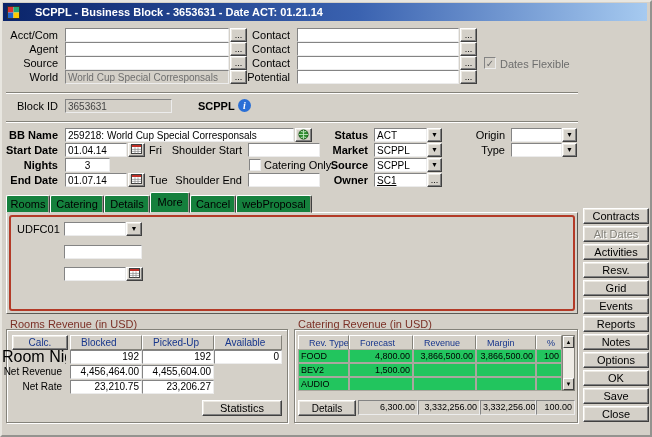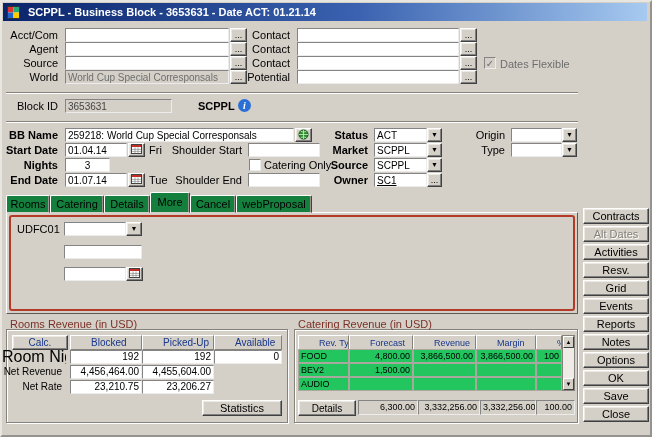--- a/index.html
+++ b/index.html
@@ -1,21 +1,21 @@
 <!DOCTYPE html>
 <html><head>
 <meta charset="utf-8">
 <style>
   *{margin:0;padding:0;box-sizing:border-box;}
   body{margin:0;background:#808080;font-family:"Liberation Sans",sans-serif;}
   #app{position:relative;width:652px;height:437px;background:#d4d0c8;font-size:11px;color:#000;
        border:2px outset #e8e6e0;overflow:hidden;}
   .titlebar{position:absolute;left:1px;top:1px;width:644px;height:18px;
        background:linear-gradient(90deg,#0a246a 0%,#3a62b0 55%,#a6caf0 100%);
-       color:#fff;font-weight:bold;display:flex;align-items:center;gap:8px;padding:0 4px;font-size:11px;}
+       color:#fff;font-weight:bold;display:flex;align-items:center;gap:15px;padding:0 4px;font-size:11px;}
   .lbl{position:absolute;height:14px;line-height:14px;font-size:11px;white-space:nowrap;overflow:hidden;}
   .r{text-align:right;padding-right:4px;}
   .l{text-align:left;}
   .bold{font-weight:bold;}
   .field{position:absolute;height:14px;background:#fff;border:1px solid;border-color:#848484 #ececec #ececec #848484;
        font-family:inherit;font-size:10px;line-height:12px;padding:0 2px;outline:none;color:#000;}
   .dis{background:#d4d0c8;color:#444;}
   .btn{position:absolute;background:#d4d0c8;border:1px solid;border-color:#fff #404040 #404040 #fff;
        box-shadow:inset -1px -1px 0 #808080,inset 1px 1px 0 #ece9e2;text-align:center;font-family:inherit;
        font-size:11px;cursor:default;white-space:nowrap;overflow:hidden;}
@@ -28,21 +28,21 @@
   .info{position:absolute;width:13px;height:13px;border-radius:50%;background:#2a6fd6;color:#fff;
        font-family:"Liberation Serif",serif;font-style:italic;font-weight:bold;font-size:10px;line-height:13px;text-align:center;}
   .tab{position:absolute;top:193px;height:18px;background:#15803d;border:1px solid;border-color:#fff #404040 #d4d0c8 #fff;
        border-radius:2px 2px 0 0;text-align:center;line-height:16px;font-size:11px;z-index:2;box-shadow:inset -1px 0 0 #9a968e;}
   .tab.active{top:190px;height:21px;line-height:19px;z-index:5;}
   .tabpanel{position:absolute;left:4px;top:210px;width:572px;height:102px;background:#d4d0c8;
        border:1px solid;border-color:#fff #5c5a55 #5c5a55 #fff;z-index:1;}
   .redbox{position:absolute;left:7px;top:213px;width:566px;height:96px;border:2px solid #b33a27;border-radius:3px;z-index:1;}
   .sectitle{position:absolute;height:12px;line-height:12px;font-size:11px;color:#7b3026;white-space:nowrap;z-index:3;}
   .gbox{position:absolute;border:1px solid #84827a;box-shadow:inset 1px 1px 0 #fff,1px 1px 0 #fff;}
-  .hdr{position:absolute;height:15px;line-height:14px;background:#d4d0c8;color:#17368c;font-size:10px;padding-left:20px;
+  .hdr{position:absolute;height:15px;line-height:14px;background:#d4d0c8;color:#17368c;font-size:10px;padding-left:10px;
        border:1px solid;border-color:#fff #84827a #84827a #fff;white-space:nowrap;overflow:hidden;}
   .cell{position:absolute;height:14px;line-height:12px;background:#fff;border:1px solid;
        border-color:#848484 #ececec #ececec #848484;font-size:10px;padding:0 2px;white-space:nowrap;overflow:hidden;}
   .num{text-align:right;}
   .gcell{position:absolute;height:14px;line-height:13px;background:#22c55e;border:1px solid #aaa79f;
        font-size:9px;padding:0 2px;white-space:nowrap;overflow:hidden;}
   .tot{position:absolute;height:15px;line-height:13px;background:#d4d0c8;border:1px solid;
        border-color:#848484 #ececec #ececec #848484;font-size:9px;padding:0 2px;text-align:right;white-space:nowrap;overflow:hidden;}
   .scroll{position:absolute;width:13px;background:#efece6;border:1px solid #84827a;}
   .scroll .sqb{position:absolute;left:0;width:11px;height:12px;background:#d4d0c8;border:1px solid;

